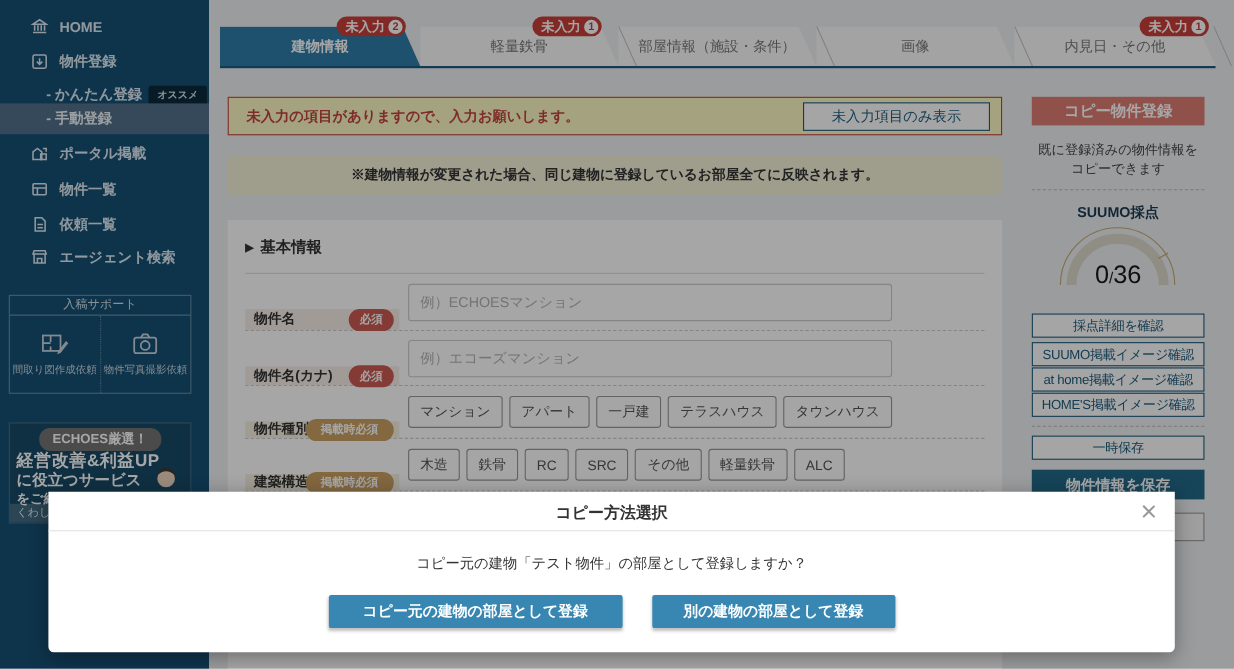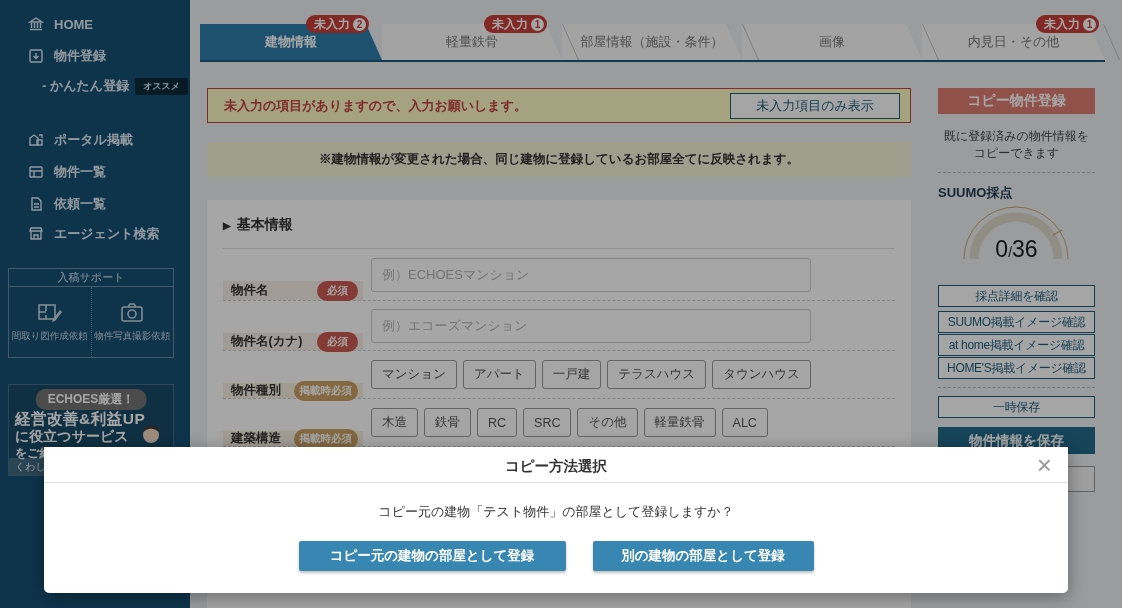--- a/index.html
+++ b/index.html
@@ -67,35 +67,35 @@
   .ftable { margin:0 16px; border-top:1px solid #ddd; }
   .frow { display:flex; align-items:center; border-bottom:1px dashed #ccc; }
   .frow.h52{ height:52px; } .frow.h50{ height:50px; } .frow.h48{ height:48px; }
   .fcell-label { width:140px; align-self:stretch; display:flex; align-items:center;
                  font-size:12.5px; font-weight:bold; color:#333; padding-left:8px; position:relative;margin-top:32px; }
   .bg-pink  { background:#f8eee9; }
   .bg-cream { background:#f6f0e1; }
   .pill { position:absolute; right:5px; color:#fff; font-size:10.5px; font-weight:bold;
           border-radius:10px; white-space:nowrap; }
   .pill-req { background:#cb5a52; padding:3px 10px; }
-  .pill-pub { background:#c9a063; padding:3px 6px; }
+  .pill-pub { background:#c9a063; padding:3px 14px; }
   .finput { width:440px; height:34px; margin-left:8px; border:1px solid #ccc; border-radius:3px;
             padding:0 10px; font-size:13px; font-family:inherit; color:#333; background:#fff; }
   .finput::placeholder { color:#b3b3b3; }
   .choices { display:flex; gap:6px; margin-left:8px; }
   .chip { background:#fdfdfd; border:1px solid #999; border-radius:3px; color:#555; font-size:12.5px;
           padding:5px 10px; cursor:pointer; font-family:inherit; white-space:nowrap; }
 
   
   .rail { position:absolute; left:938px; top:0; width:157px; }
   .copy-btn { position:absolute; top:88px; width:157px; height:26px; background:#dd7d74; color:#fff;
               font-weight:bold; font-size:14px; border:none; cursor:pointer; font-family:inherit; }
   .copy-desc { position:absolute; top:128px; width:157px; text-align:center; font-size:12px; color:#444; line-height:17px; }
   .rail-dash1 { position:absolute; top:172px; width:157px; border-top:1px dashed #bbb; }
-  .score-title { position:absolute; top:184px; width:157px; font-weight:bold;
+  .score-title { position:absolute; top:184px; width:157px; text-align:center; font-weight:bold;
                  font-size:13px; color:#1d3a52; }
   .gauge { position:absolute; top:202px; left:23px; }
   .score-text { position:absolute; top:236px; width:157px; text-align:center; color:#1a1a1a; }
   .score-val { font-size:23px; } .score-sep { font-size:14px; } .score-max { font-size:23px; }
   .rail-btn { position:absolute; width:157px; height:22px; background:#fdfdfd; border:1px solid #1d5c7d;
               color:#1d5c7d; font-size:12px; cursor:pointer; font-family:inherit; padding:0; letter-spacing:-.3px; }
   .rail-dash2 { position:absolute; top:387px; width:157px; border-top:1px dashed #bbb; }
   .save-btn { position:absolute; top:427px; width:157px; height:27px; background:#226989; color:#fff;
               font-weight:bold; font-size:13.5px; border:none; cursor:pointer; font-family:inherit; }
   .ghost-btn { position:absolute; top:466px; width:157px; height:26px; background:#f5f5f5;
@@ -136,20 +136,23 @@
       <svg class="ic" viewBox="0 0 16 16" fill="none" stroke="#dfeaf2" stroke-width="1.4">
           <rect x="2" y="2" width="12" height="12" rx="1.5"></rect>
           <path d="M8 5 V10 M5.5 8 L8 10.5 L10.5 8"></path>
         </svg>
       <span>物件登録</span>
     </div>
     <div class="nav-item nav-sub" style="top:72px">
       <span>- かんたん登録</span>
       <span class="osusume">オススメ</span>
     </div>
+    <div class="nav-item nav-sub sel" style="top:94px">
+      <span>- 手動登録</span>
+    </div>
     <div class="nav-item" style="top:126px">
       <svg class="ic" viewBox="0 0 16 16" fill="none" stroke="#dfeaf2" stroke-width="1.4">
           <path d="M2 6 L6 3 L10 6 V13 H2 Z"></path>
           <rect x="9" y="8" width="5" height="5"></rect>
           <path d="M11 3 H14 V6"></path>
         </svg>
       <span>ポータル掲載</span>
     </div>
     <div class="nav-item" style="top:158px">
       <svg class="ic" viewBox="0 0 16 16" fill="none" stroke="#dfeaf2" stroke-width="1.4">

